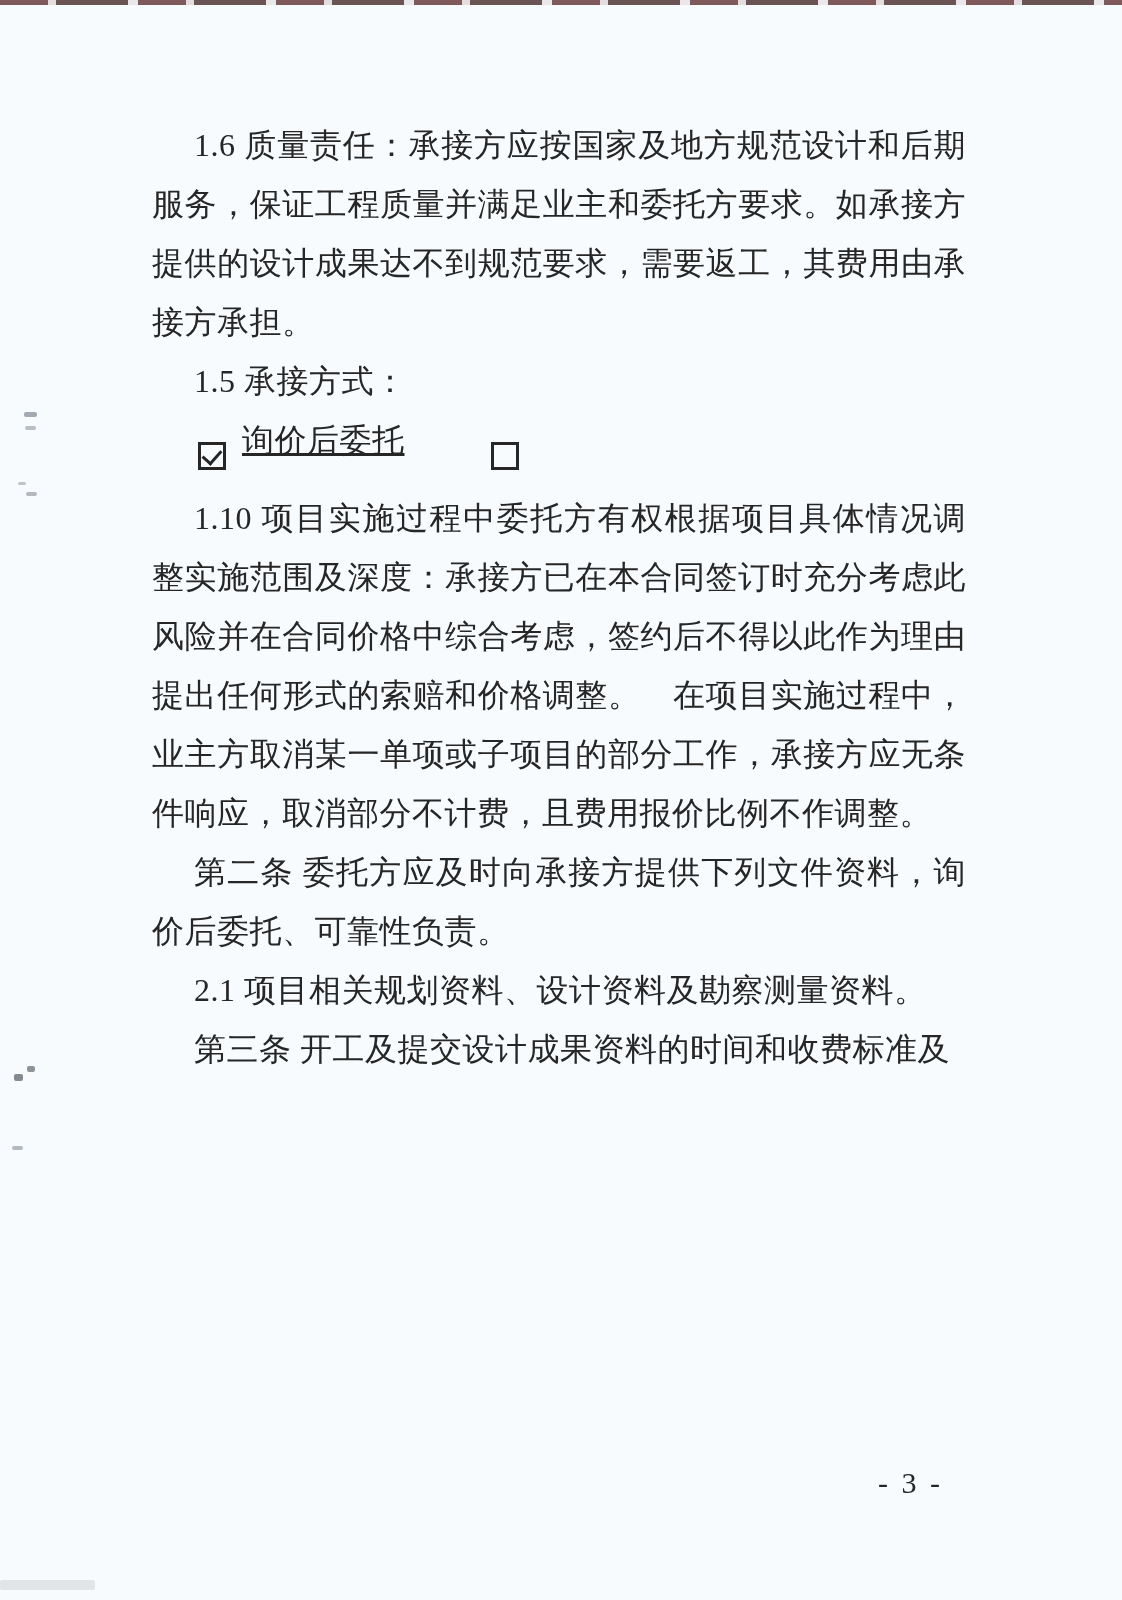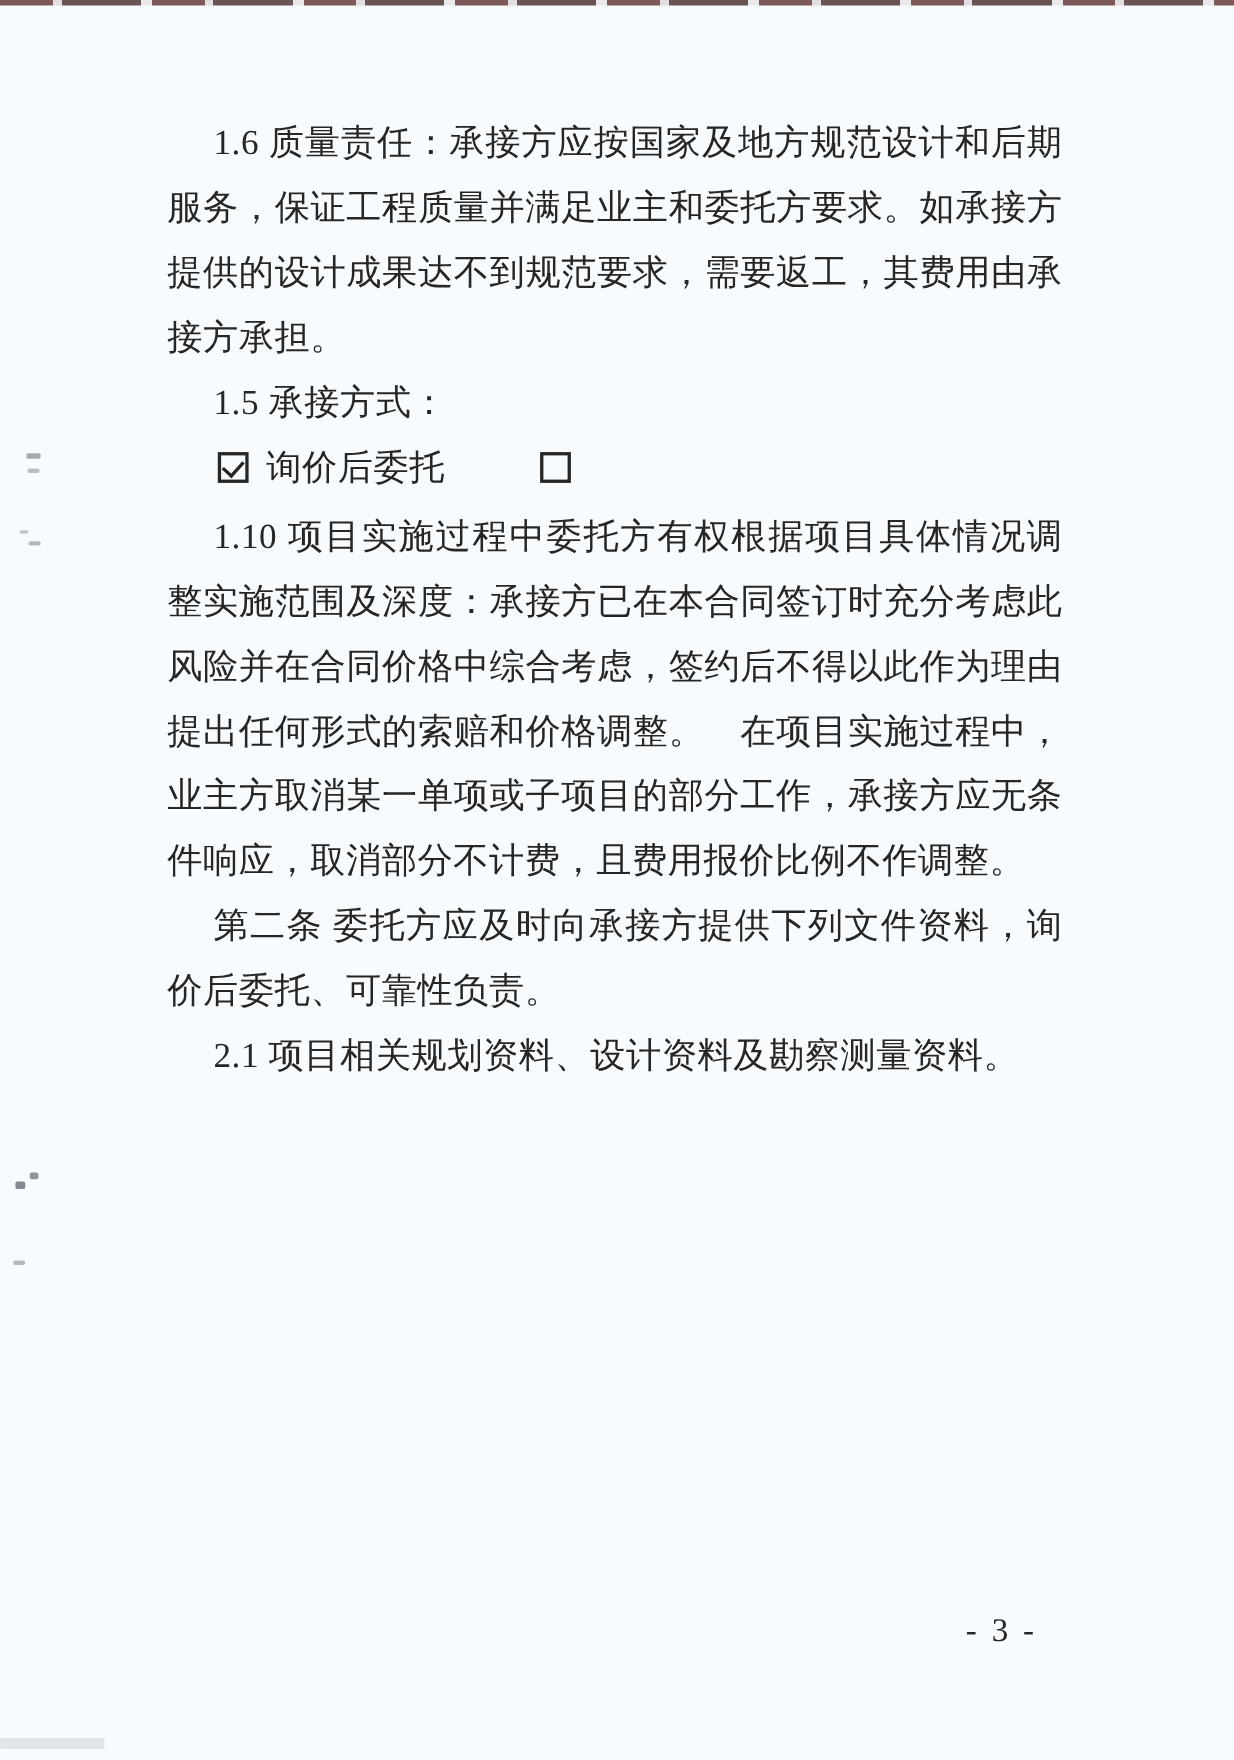--- a/index.html
+++ b/index.html
@@ -19,40 +19,40 @@
   }
   
   .top-edge{
     position:absolute;top:0;left:0;right:0;height:5px;
     background:repeating-linear-gradient(90deg,
       var(--edge) 0 48px, rgba(106,61,61,.18) 48px 56px,
       #523636 56px 128px, rgba(106,61,61,.12) 128px 138px);
     opacity:.85;
   }
   .content{
-    position:absolute;left:152px;top:100px;width:814px;
+    position:absolute;left:152px;top:116px;width:814px;
   }
   .para{
     margin:0;
     font-size:32px;
     line-height:59px;
     letter-spacing:.5px;
     text-align:justify;
     text-indent:42px;
     word-break:break-all;
   }
   .seg-underline{
     text-decoration:underline;
     text-decoration-thickness:2.5px;
     text-underline-offset:10px;
   }
   .seg-bold{font-weight:400;}
   
   .options-line{text-indent:0;padding-left:46px;text-align:left;}
-  .option{display:inline-flex;align-items:center;}
+  .option{display:inline-flex;align-items:flex-end;text-decoration:underline;}
   .option-gap{margin-left:86px;}
   .checkbox{
     display:inline-block;
     width:28px;height:28px;
     border:3px solid var(--ink);
     box-sizing:border-box;
     position:relative;
     margin-right:16px;
     flex:0 0 auto;
   }
@@ -94,20 +94,21 @@
       <p class="para"><span class="seg-normal">1.5 承接方式：</span></p>
       <p class="para options-line"><span class="option">
           <span class="checkbox checked"></span>
           <span class="option-label">询价后委托</span>
         </span><span class="option option-gap">
           <span class="checkbox"></span>
         </span></p>
       <p class="para"><span class="seg-normal">1.10 项目实施过程中委托方有权根据项目具体情况调整实施范围及深度：承接方已在本合同签订时充分考虑此风险并在合同价格中综合考虑，签约后不得以此作为理由提出任何形式的索赔和价格调整。　在项目实施过程中，业主方取消某一单项或子项目的部分工作，承接方应无条件响应，取消部分不计费，且费用报价比例不作调整。</span></p>
       <p class="para"><span class="seg-bold">第二条</span><span class="seg-normal"> 委托方应及时向承接方提供下列文件资料，询价后委托、可靠性负责。</span></p>
       <p class="para"><span class="seg-normal">2.1 项目相关规划资料、设计资料及勘察测量资料。</span></p>
+      <p class="para"><span class="seg-bold">第三条</span><span class="seg-normal"> 开工及提交设计成果资料的时间和收费标准及</span></p>
     </div>
 
   <div class="page-number">- 3 -</div>
 
   <div class="mark m1"></div>
   <div class="mark m2"></div>
   <div class="mark m3"></div>
   <div class="mark m4"></div>
   <div class="mark m5"></div>
   <div class="mark m6"></div>

